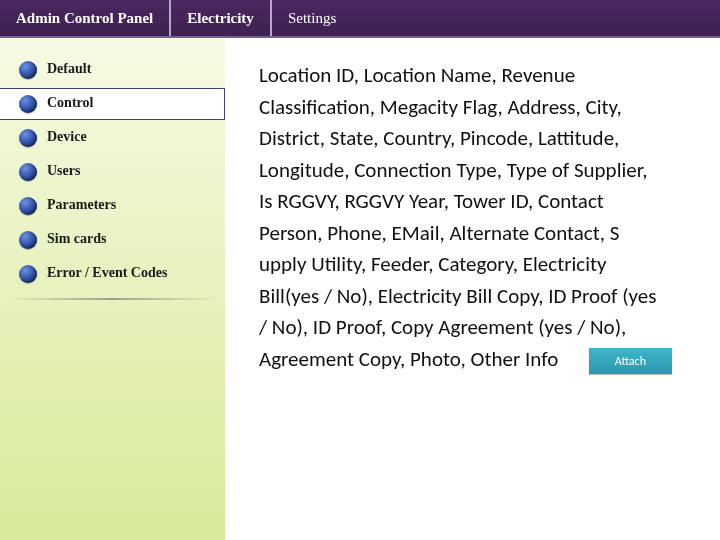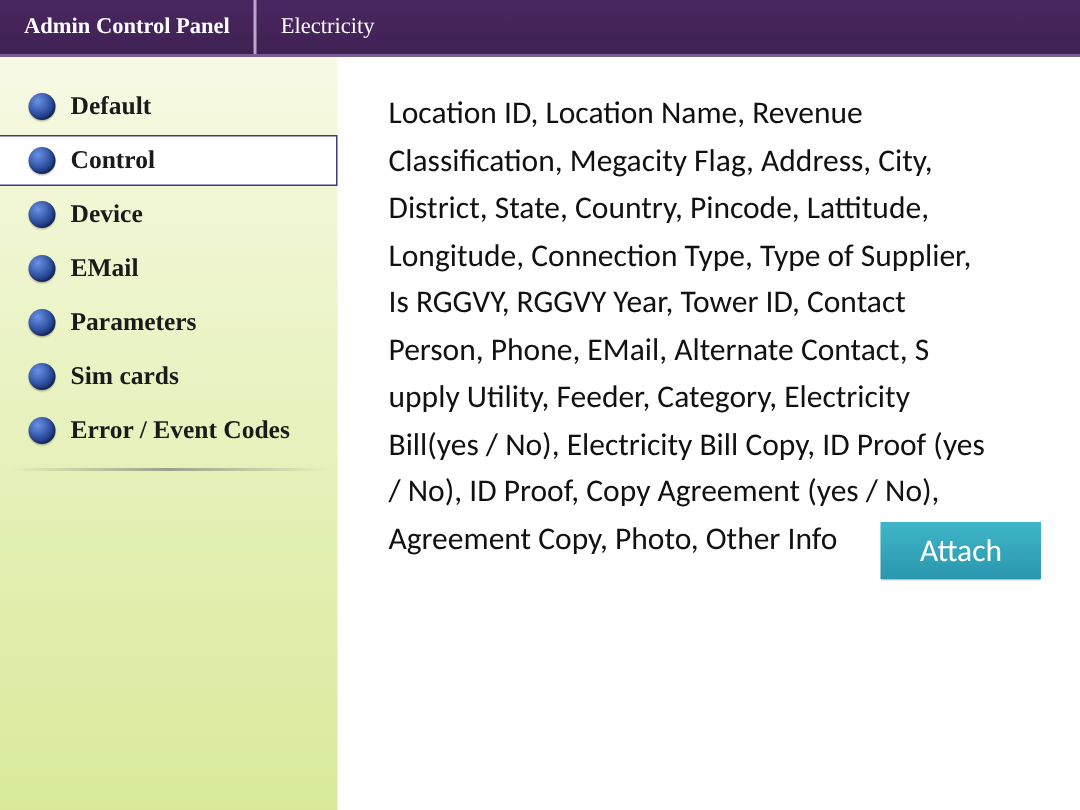--- a/index.html
+++ b/index.html
@@ -32,24 +32,23 @@
 
   
   .sidebar {
     width: 225px;
     background: linear-gradient(to bottom, #f7fae4 0%, #eaf3c4 40%, #d8ea9a 100%);
     padding-top: 14px;
     border-right: 0;
   }
   .side-item {
     display: flex;
-    align-items: center;
     padding: 6px 8px 6px 18px;
     font-weight: bold;
-    font-size: 17px;
+    font-size: 14px;
     color: #1a1a1a;
     cursor: pointer;
     border: 1px solid transparent;
     margin: 2px 0;
   }
   .side-item.selected {
     background: #fff;
     border: 1px solid #3b3f7a;
     margin-left: -2px;
     padding-left: 20px;
@@ -77,64 +76,67 @@
     font-family: Calibri, Arial, sans-serif;
     color: #111;
   }
   .fields {
     font-size: 21px;
     line-height: 1.5;
     max-width: 400px;
   }
   .attach-btn {
     position: absolute;
-    right: 26px;
+    right: 48px;
     top: 310px;
     background: linear-gradient(to bottom, #3fb6c8 0%, #2a97ae 100%);
     color: #fff;
     font-family: Calibri, Arial, sans-serif;
-    font-size: 21px;
+    font-size: 12px;
     padding: 6px 26px;
     border: 0;
     cursor: pointer;
     box-shadow: 0 1px 1px rgba(0,0,0,.25);
   }
 </style>
 </head>
 <body>
 
 <div class="app">
 
   <div class="topnav">
     <div class="topnav-item">
       <span>Admin Control Panel</span>
     </div>
     <div class="topnav-item">
       <span>Electricity</span>
+    </div>
+    <div class="topnav-item">
+      <span>Settings</span>
     </div>
   </div>
 
   <div class="body">
 
     <div class="sidebar">
       <div class="side-item">
         <span class="dot"></span>
         <span>Default</span>
       </div>
       <div class="side-item selected">
         <span class="dot"></span>
         <span>Control</span>
       </div>
       <div class="side-item">
         <span class="dot"></span>
         <span>Device</span>
       </div>
       <div class="side-item">
         <span class="dot"></span>
-        <span>EMail</span>
+        <span>Users</span>
       </div>
       <div class="side-item">
         <span class="dot"></span>
         <span>Parameters</span>
       </div>
       <div class="side-item">
         <span class="dot"></span>
         <span>Sim cards</span>
       </div>
       <div class="side-item">

